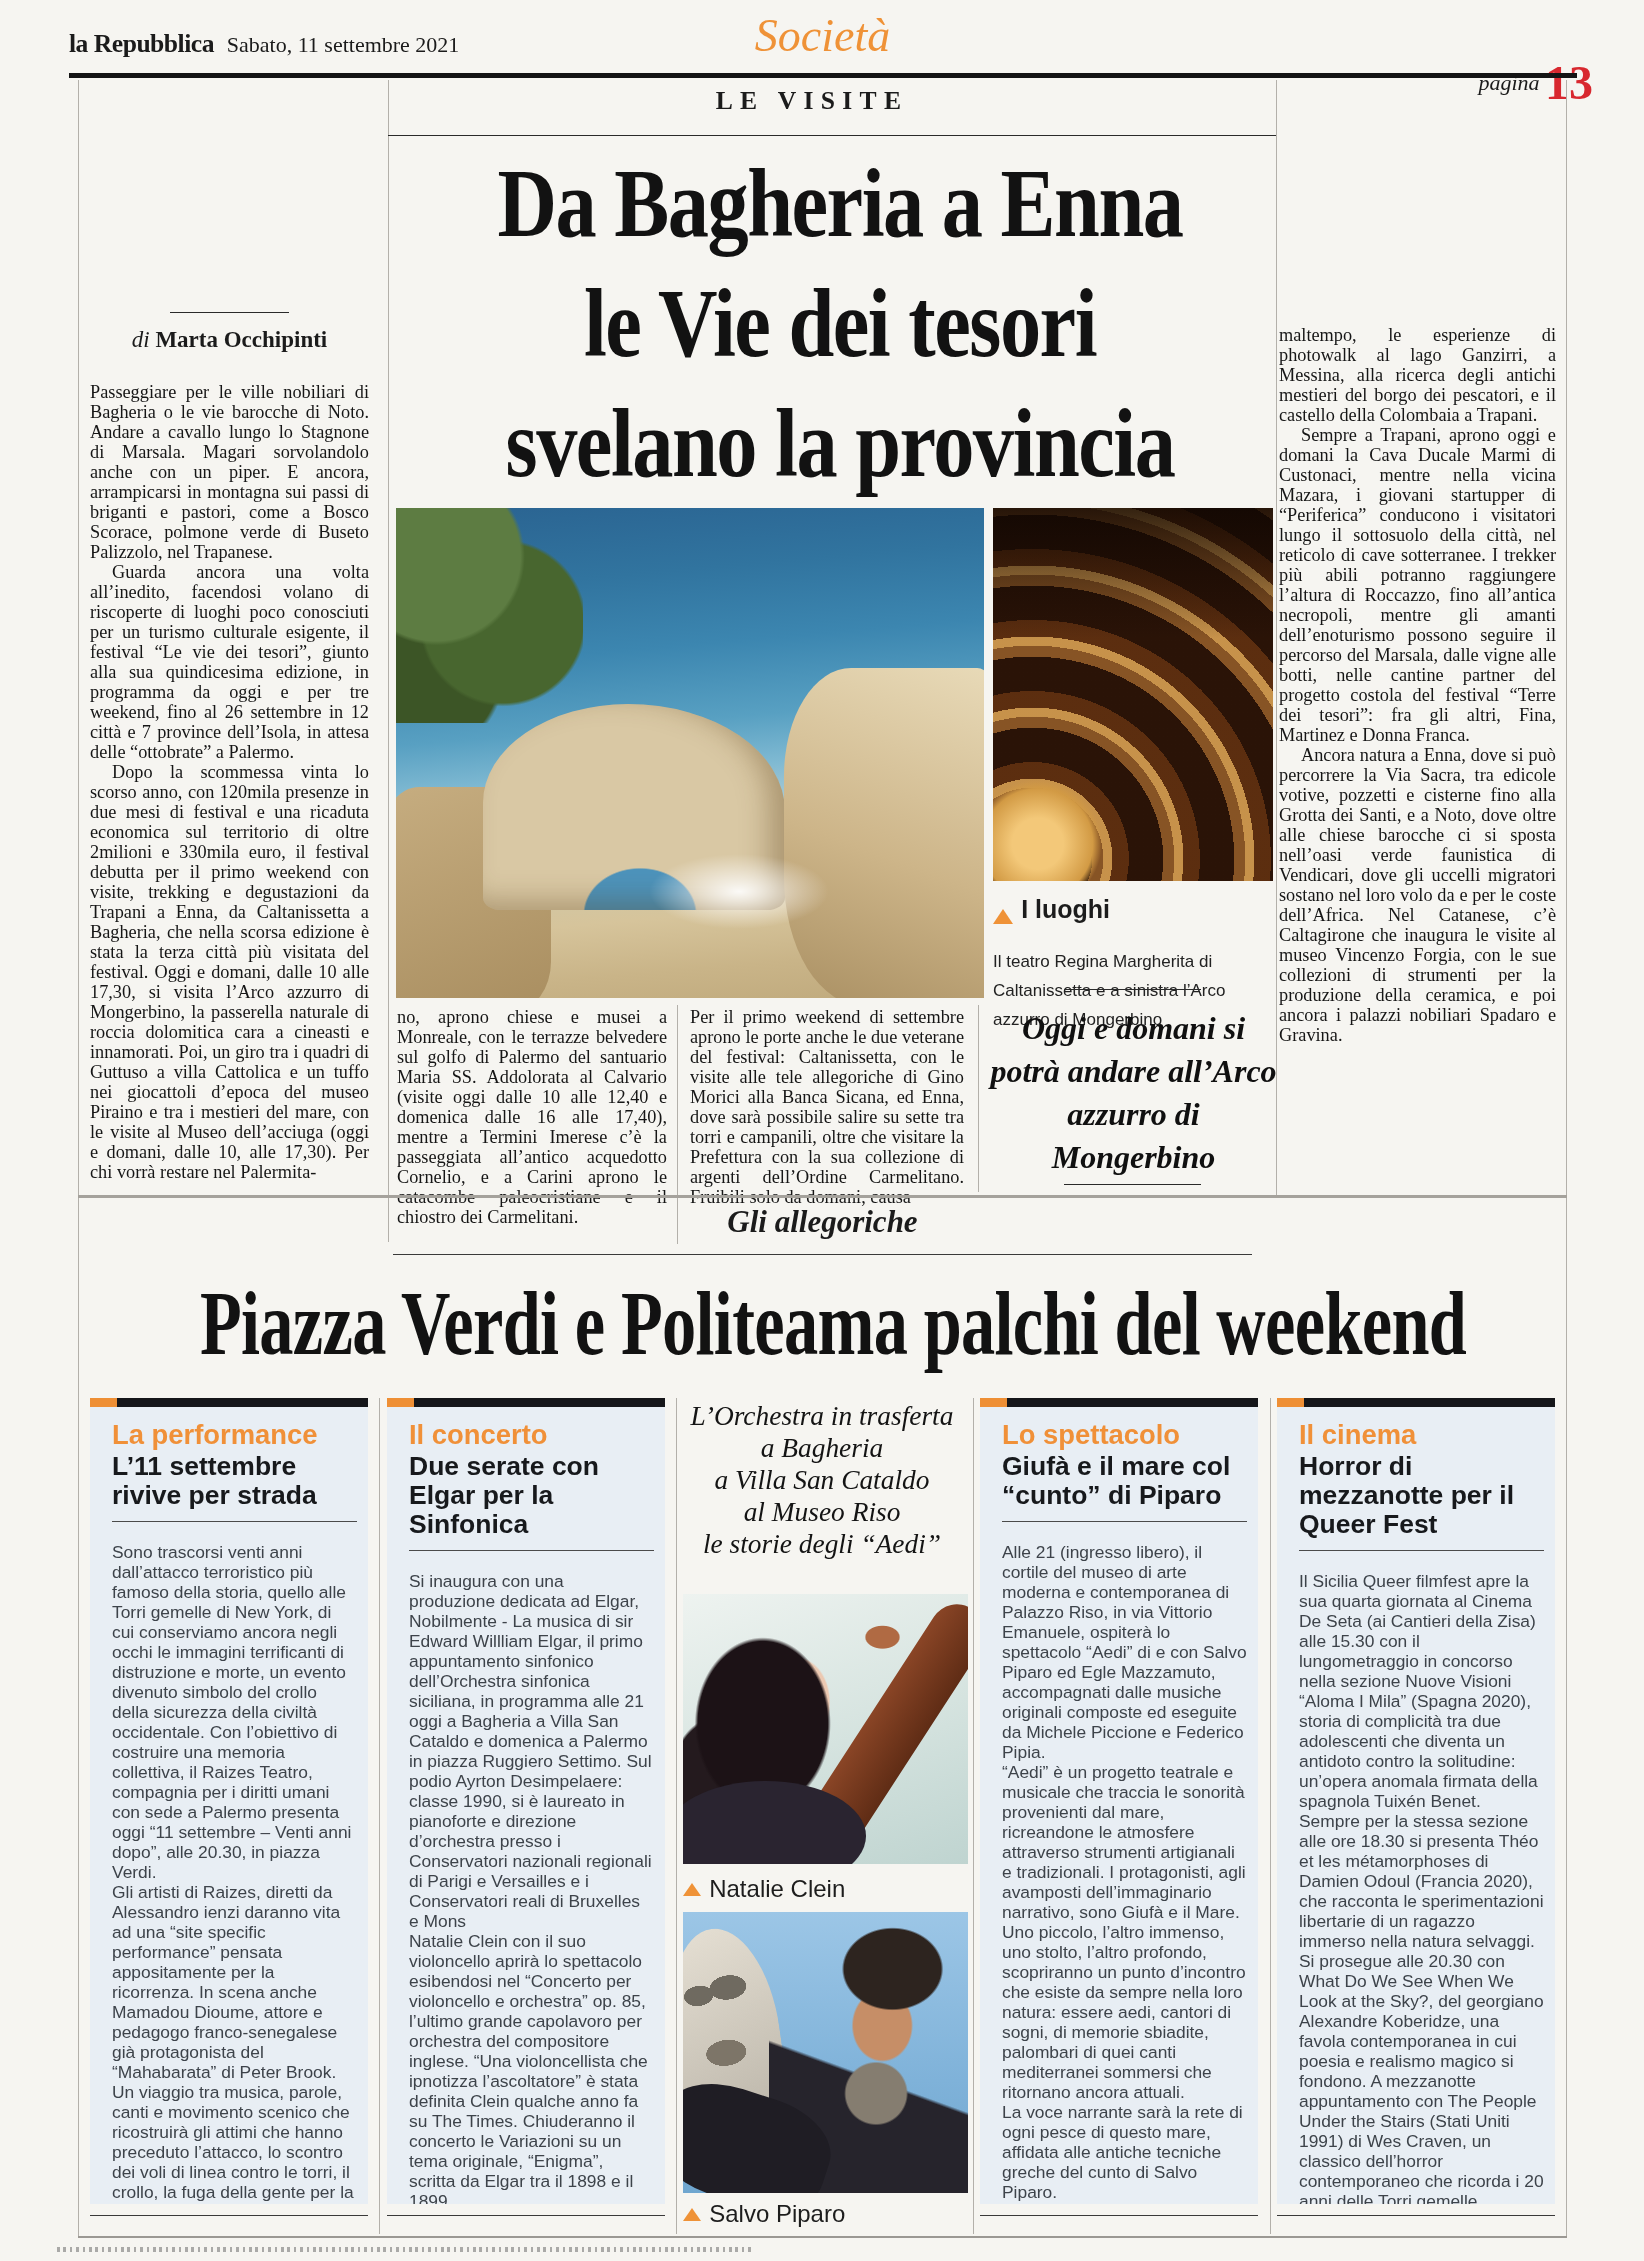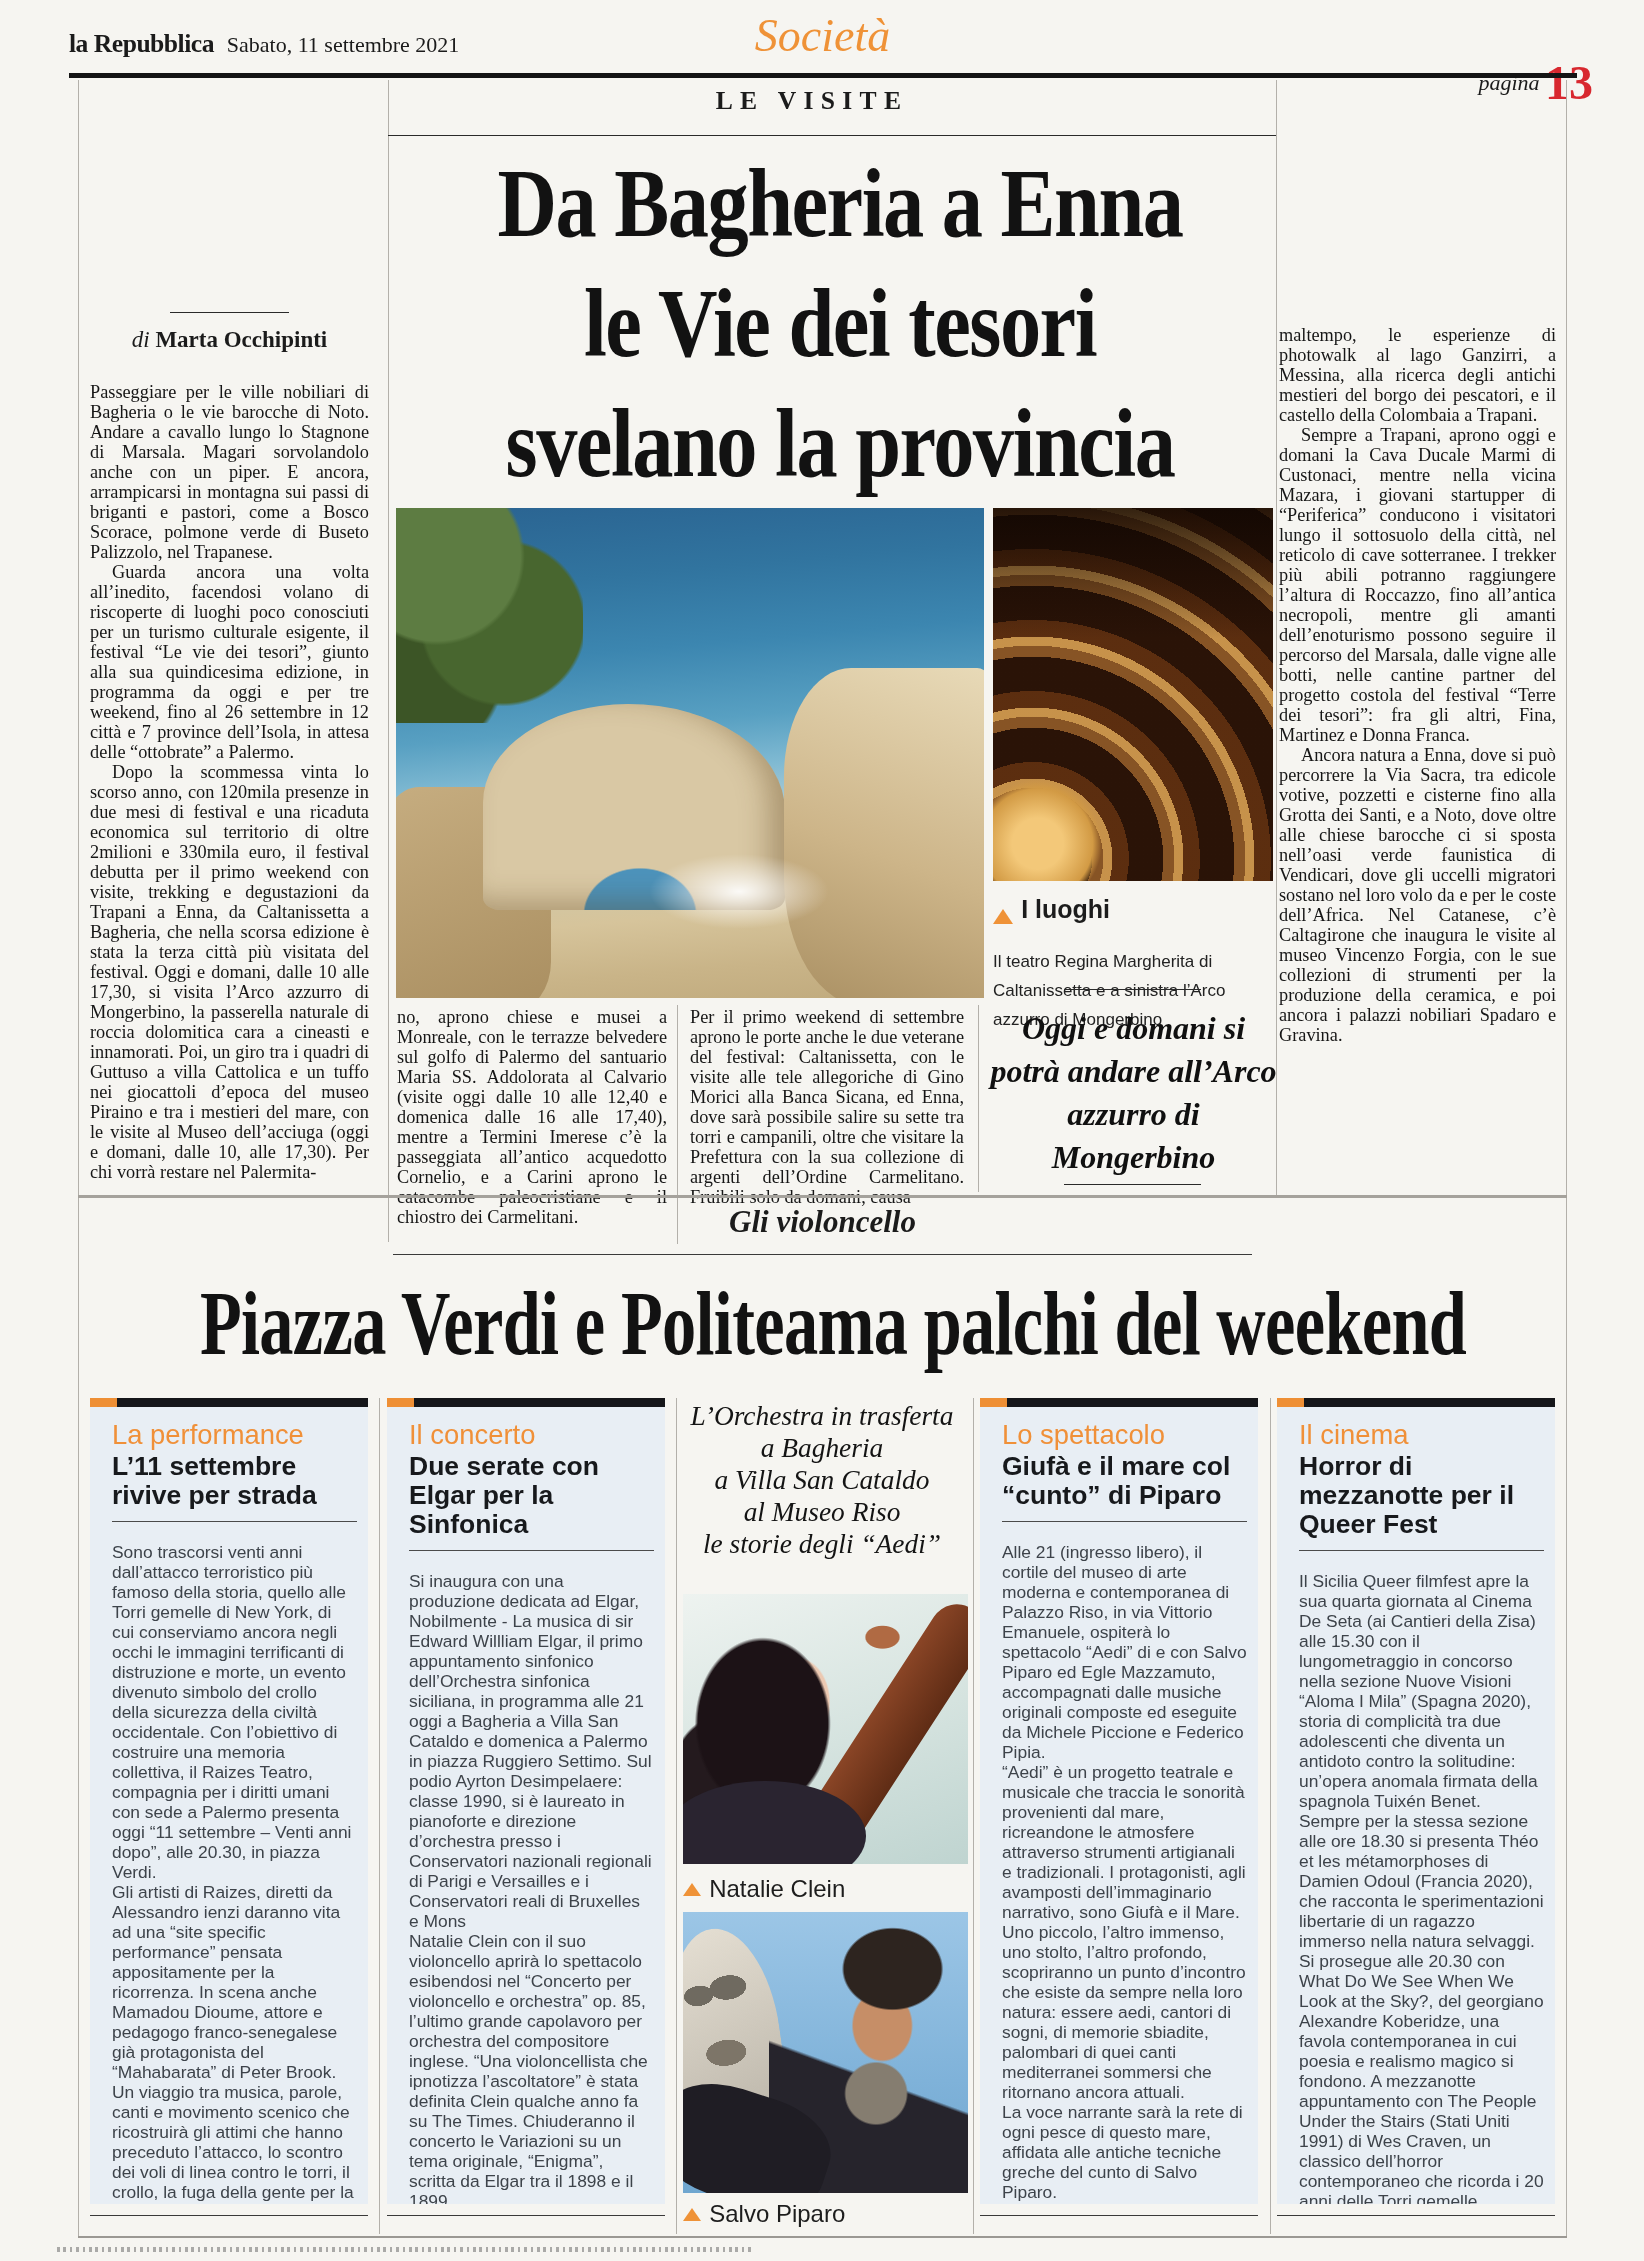--- a/index.html
+++ b/index.html
@@ -69,21 +69,21 @@
   .kicker2-rule{left:393px;width:859px;top:1254px;height:0.9px;background:#3a3a3a;}
   .headline2{position:absolute;left:0;width:1645px;top:1270px;text-align:right;}
   .headline2 span{display:inline-block;font-weight:700;font-size:90px;line-height:108px;letter-spacing:-0.9px;
     transform:scaleX(.76);transform-origin:50% 50%;white-space:nowrap;color:#121212;}
   
   .bar{position:absolute;top:1398px;height:9.1px;background:#15161a;}
   .bar .notch{position:absolute;left:0;top:0;width:27.4px;height:9.1px;background:#ee8f35;}
   .box{position:absolute;top:1407px;height:797px;background:#e8eef4;
     font-family:"Liberation Sans",sans-serif;overflow:hidden;}
   .box-inner{padding:12.8px 11px 0 22px;}
-  .cat{color:#f09038;font-weight:400;font-size:27.4px;line-height:29px;}
+  .cat{color:#f09038;font-weight:700;font-size:27.4px;line-height:29px;}
   .box-title{margin-top:3.7px;font-weight:700;font-size:26.5px;line-height:29px;color:#17191c;}
   .title-rule{margin:11px 0 0 0;height:0.9px;background:#4a4a4a;}
   .box-body{margin-top:20px;font-size:17.4px;line-height:20px;color:#3d434a;}
   .box-body p{margin:0;}
   .box-bottom-rule{position:absolute;top:2215px;height:0.9px;background:#3a3a3a;}
   
   .c3-head{position:absolute;left:676px;width:292px;top:1400px;text-align:center;
     font-style:italic;font-size:27.4px;line-height:32px;color:#141414;}
   .ph-clein{left:683px;top:1594px;width:285px;height:270px;
     background:linear-gradient(160deg,#eef3f0,#d5e3df 55%,#bfd4d0);}
@@ -195,21 +195,21 @@
 
   <div class="bodycol" style="left:1279px;top:325px;width:277px;height:877px;">
     <p>maltempo, le esperienze di photowalk al lago Ganzirri, a Messina, alla ricerca degli antichi mestieri del borgo dei pescatori, e il castello della Colombaia a Trapani.</p>
     <p>Sempre a Trapani, aprono oggi e domani la Cava Ducale Marmi di Custonaci, mentre nella vicina Mazara, i giovani startupper di “Periferica” conducono i visitatori lungo il sottosuolo della città, nel reticolo di cave sotterranee. I trekker più abili potranno raggiungere l’altura di Roccazzo, fino all’antica necropoli, mentre gli amanti dell’enoturismo possono seguire il percorso del Marsala, dalle vigne alle botti, nelle cantine partner del progetto costola del festival “Terre dei tesori”: fra gli altri, Fina, Martinez e Donna Franca.</p>
     <p>Ancora natura a Enna, dove si può percorrere la Via Sacra, tra edicole votive, pozzetti e cisterne fino alla Grotta dei Santi, e a Noto, dove oltre alle chiese barocche ci si sposta nell’oasi verde faunistica di Vendicari, dove gli uccelli migratori sostano nel loro volo da e per le coste dell’Africa. Nel Catanese, c’è Caltagirone che inaugura le visite al museo Vincenzo Forgia, con le sue collezioni di strumenti per la produzione della ceramica, e poi ancora i palazzi nobiliari Spadaro e Gravina.</p>
 
   </div>
 
   <div class="section-sep"></div>
 
-  <div class="kicker2">Gli violoncello</div>
+  <div class="kicker2">Gli allegoriche</div>
   <div class="rule-h kicker2-rule"></div>
   <div class="headline2">
     <span>Piazza Verdi e Politeama palchi del weekend</span>
   </div>
 
   <div class="bar" style="left:90px;width:278px;">
       <span class="notch"></span>
     </div>
   <div class="bar" style="left:387px;width:278px;">
       <span class="notch"></span>

